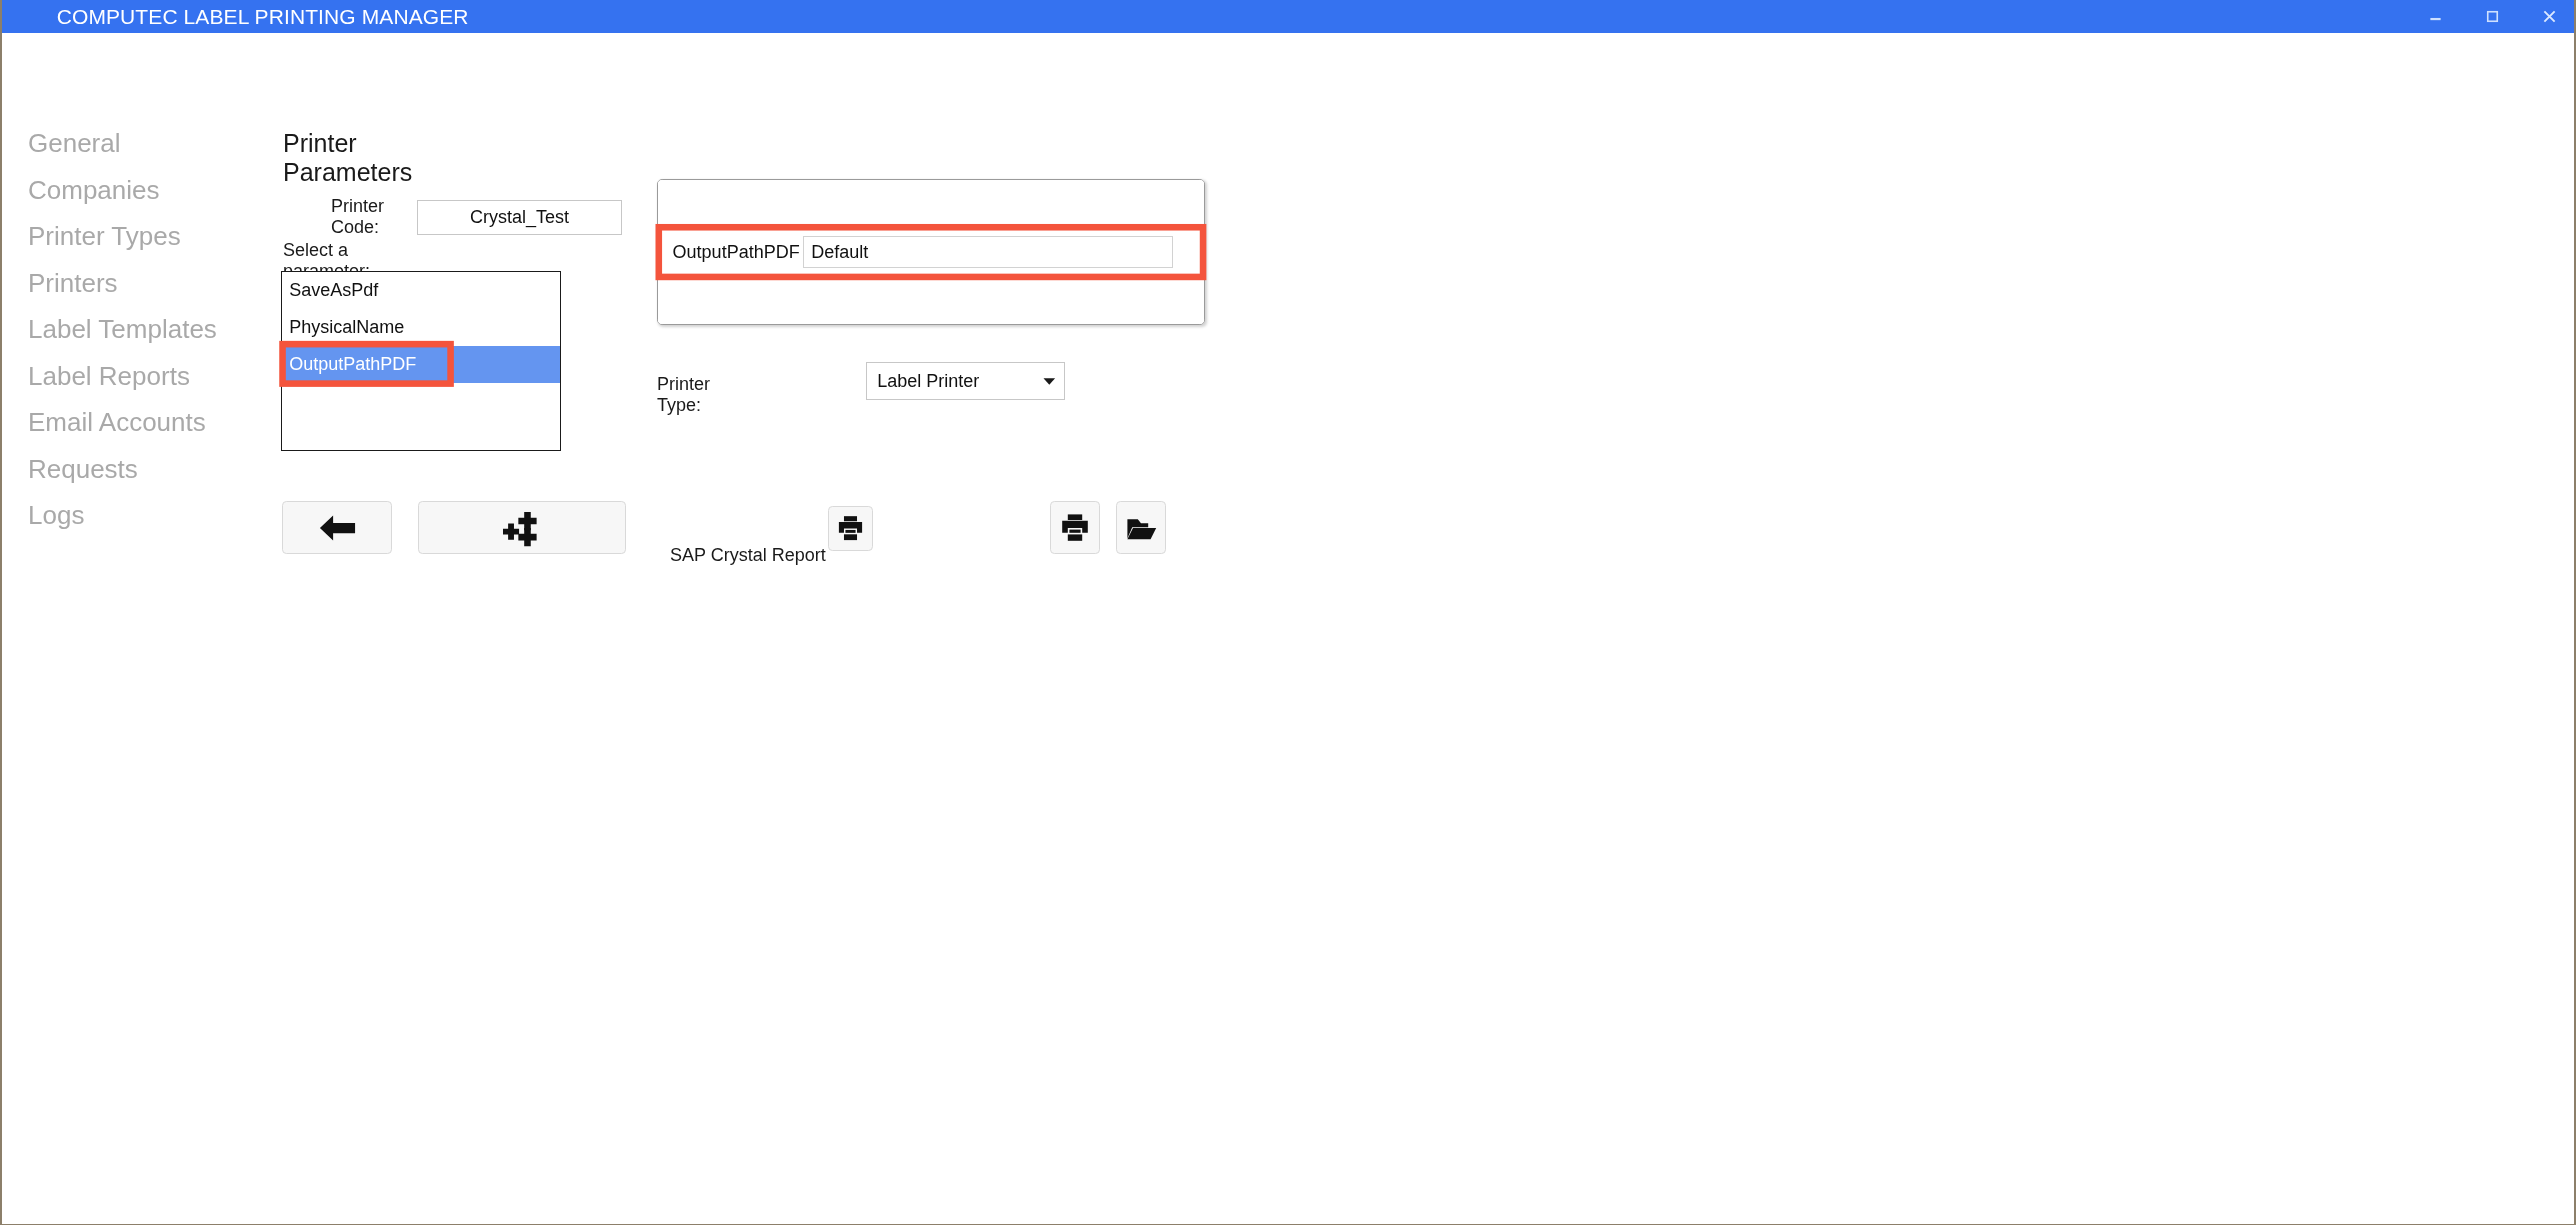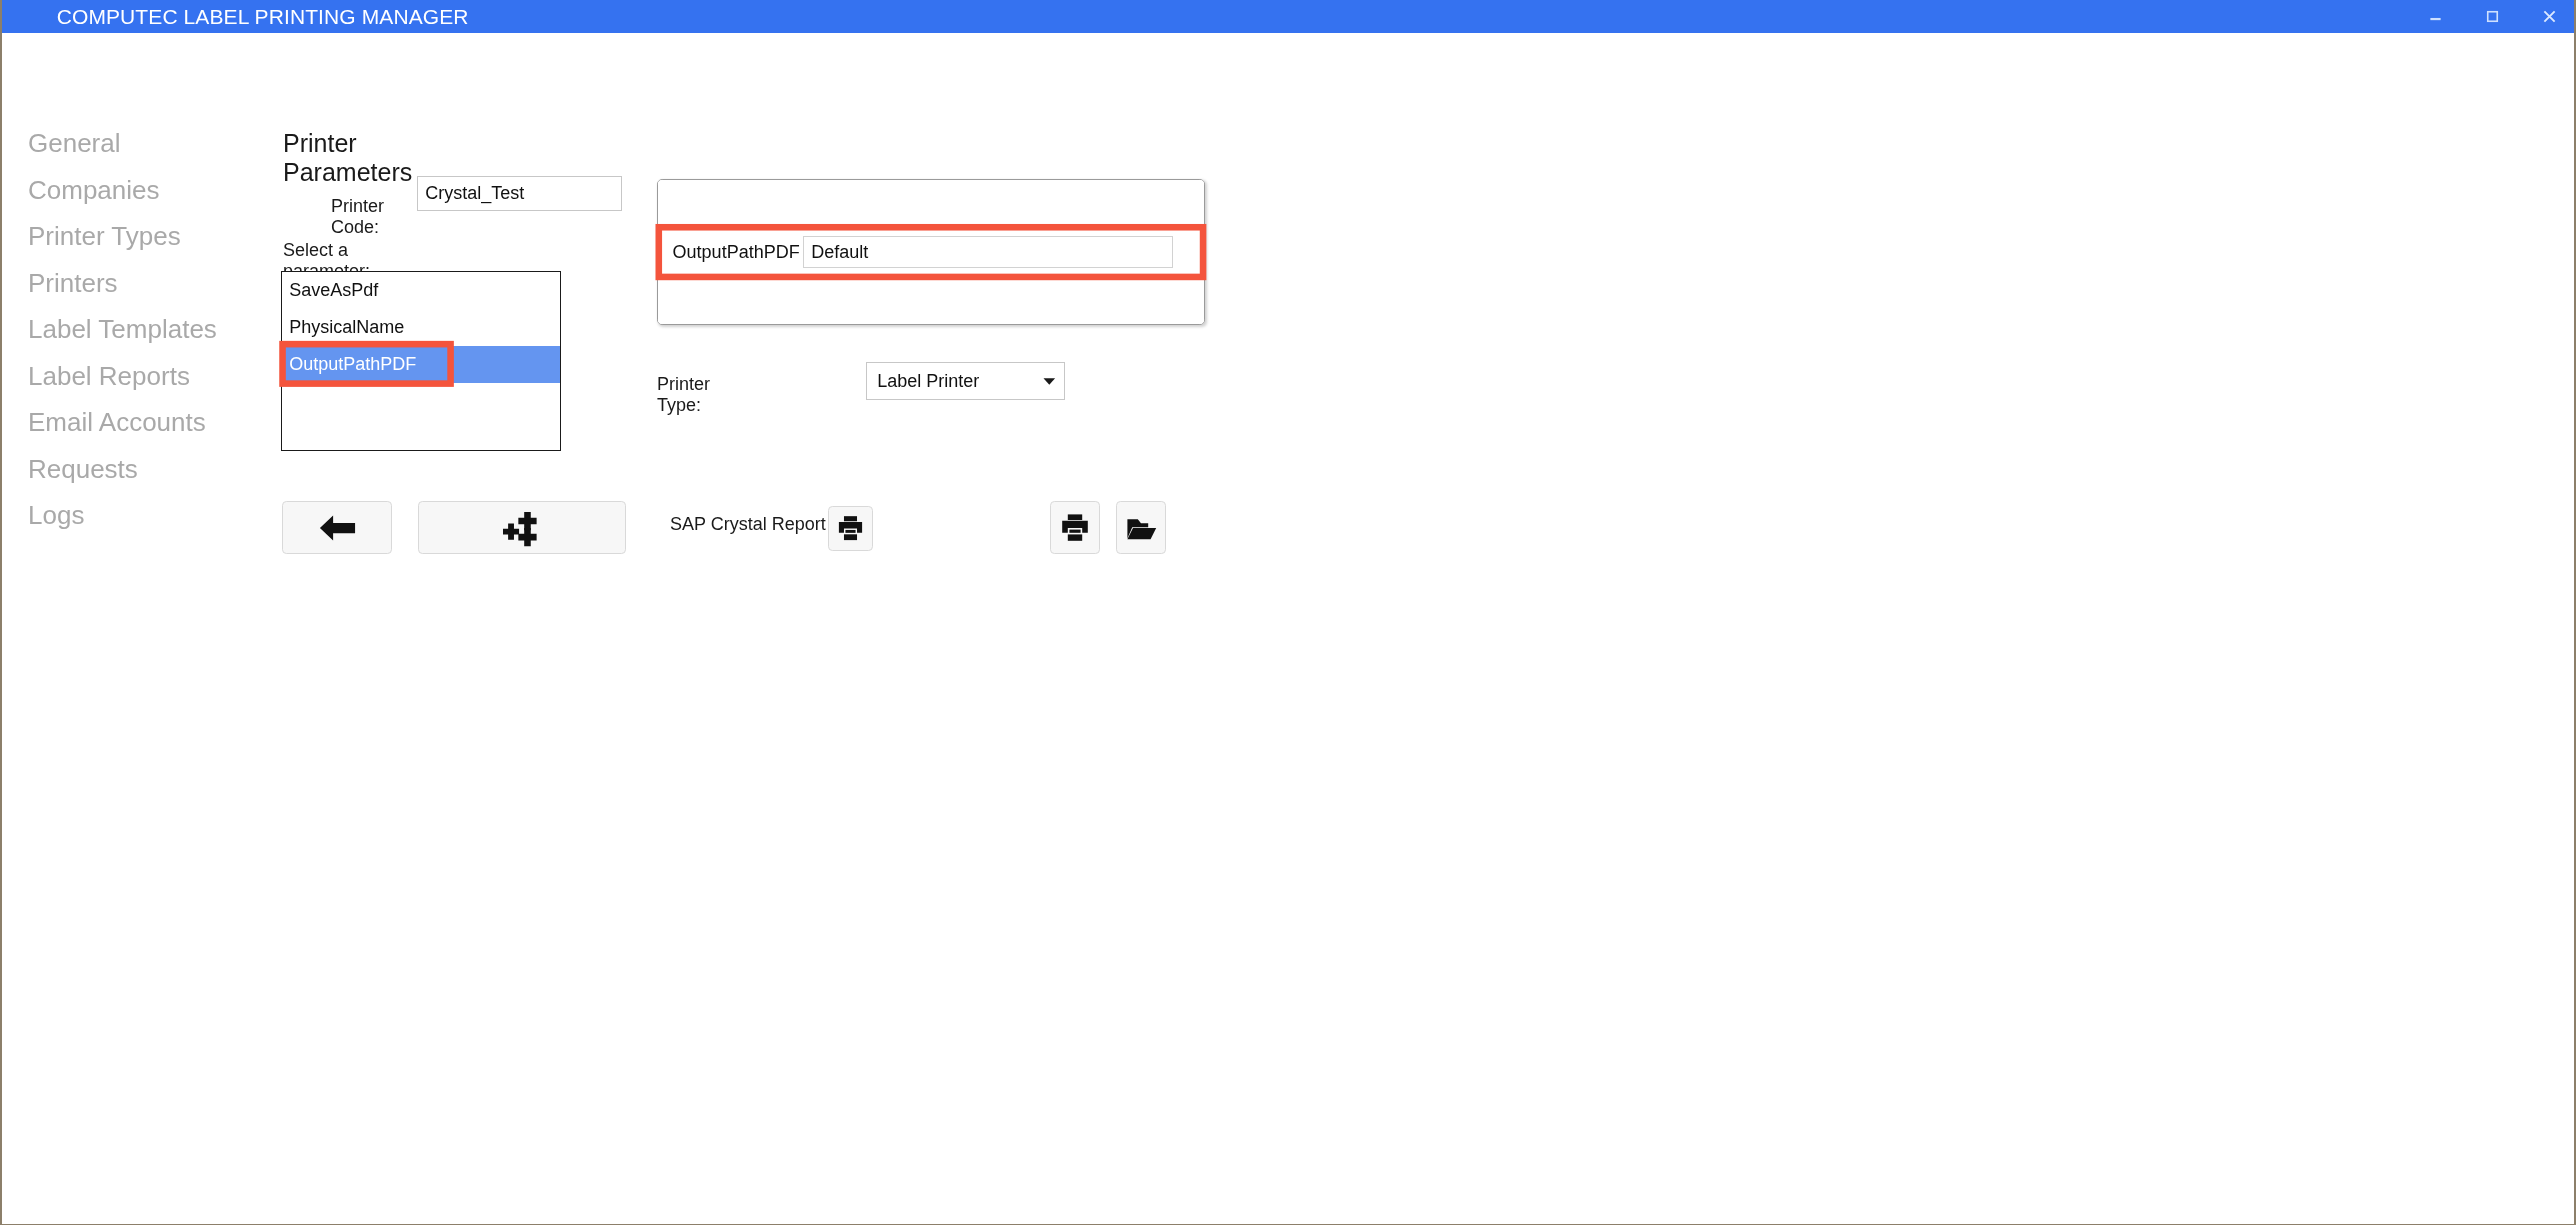--- a/index.html
+++ b/index.html
@@ -143,31 +143,32 @@
     font-family: "Liberation Sans", sans-serif;
   }
   #printer-code-label { left: 281px; top: 196px; margin-left: 48px; }
   #select-param-label { left: 281px; top: 240px; }
   #printer-type-label { left: 655px; top: 374px; }
 
   
   #printer-code-input {
     position: absolute;
     left: 415px;
-    top: 176px;
+    top: 200px;
     width: 205px;
     height: 35px;
     border: 0.7px solid #c7c7c7;
     background: #ffffff;
     font-size: 18px;
     color: #111111;
     font-family: "Liberation Sans", sans-serif;
     padding: 0 7.3px;
     box-sizing: border-box;
     outline: none;
+    text-align: center;
   }
 
   
   #param-listbox {
     position: absolute;
     left: 279px;
     top: 271px;
     width: 280px;
     height: 180px;
     border: 1.5px solid #1a1a1a;
@@ -280,21 +281,21 @@
   }
   #btn-back { left: 280px; top: 501px; width: 110px; height: 53px; }
   #btn-add-params { left: 416px; top: 501px; width: 208px; height: 53px; }
   #btn-crystal-print { left: 826px; top: 506px; width: 45px; height: 45px; }
   #btn-print { left: 1048px; top: 501px; width: 50px; height: 53px; }
   #btn-open-folder { left: 1114px; top: 501px; width: 50px; height: 53px; }
 
   #sap-crystal-label {
     position: absolute;
     left: 668px;
-    top: 514px;
+    top: 545px;
     font-size: 18px;
     color: #1a1a1a;
     white-space: nowrap;
     font-family: "Liberation Sans", sans-serif;
   }
 
   svg { display: block; }
 </style>
 </head>
 <body>

